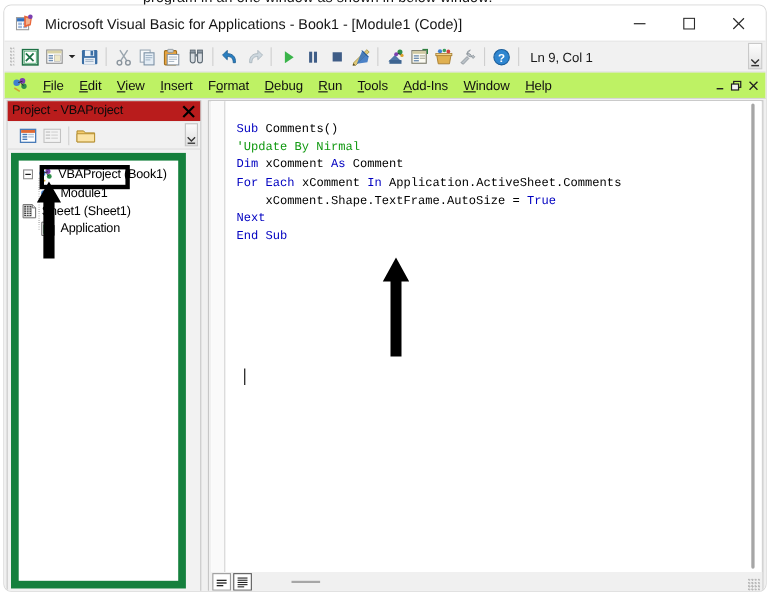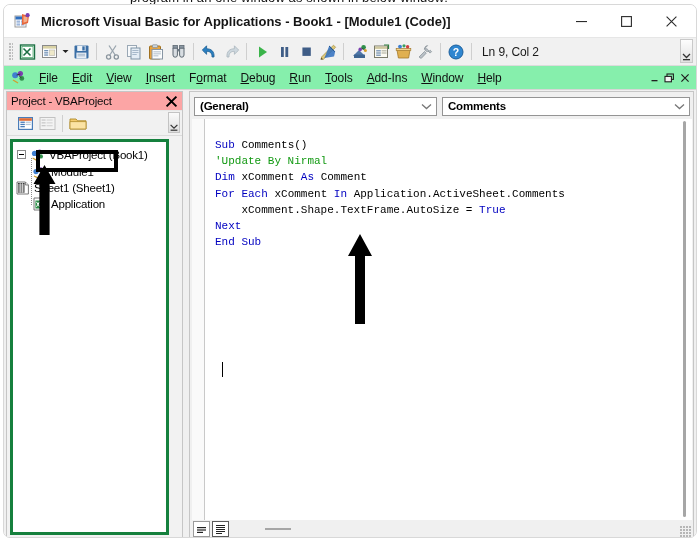--- a/index.html
+++ b/index.html
@@ -61,21 +61,20 @@
     margin-left: 10px;
     margin-right: 9px;
     position: relative;
     flex: none;
   }
   #title-text {
     font-size: 13px;
     color: #151515;
     white-space: nowrap;
     letter-spacing: 0px;
-    font-weight: bold;
   }
   .winbtn {
     width: 45px;
     height: 32px;
     display: flex;
     align-items: center;
     justify-content: center;
     flex: none;
   }
   #winbtn-group { position: absolute; right: 2px; top: 0; display: flex; }
@@ -135,21 +134,21 @@
     border: 1px solid #c9c9c9;
     display: flex;
     align-items: flex-end;
     justify-content: center;
     box-sizing: border-box;
   }
 
   
   #menu-bar {
     height: 23px;
-    background: #86efac;
+    background: #bef264;
     border-bottom: 1px solid #d6d6d6;
     display: flex;
     align-items: center;
     padding-left: 4px;
     position: relative;
   }
   #menu-icon { width: 17px; height: 17px; margin: 0 5px 0 2px; flex:none; position: relative;}
   .menu-item {
     font-size: 12px;
     color: #111;
@@ -187,21 +186,21 @@
     background: #f2f2f2;
     border: 1px solid #c6c6c6;
     box-sizing: border-box;
     display: flex;
     flex-direction: column;
   }
   #pe-titlebar {
     height: 18px;
     display: flex;
     align-items: center;
-    background: #fca5a5;
+    background: #b91c1c;
     position: relative;
     padding-left: 4px;
     flex: none;
   }
   #pe-title {
     font-size: 11.5px;
     color: #0b0b0b;
     white-space: nowrap;
     letter-spacing: -.2px;
   }
@@ -232,21 +231,21 @@
     right: 2px; top: 1px;
     width: 12px; height: 21px;
     background: linear-gradient(to bottom,#fbfbfb,#dedede);
     border: 1px solid #c3c3c3;
     box-sizing: border-box;
     display: flex; align-items: flex-end; justify-content: center;
   }
   #pe-tree {
     flex: 1;
     background: #ffffff;
-    border: 3px solid #15803d;
+    border: 7px solid #15803d;
     margin: 3px 13px 3px 3px;
     position: relative;
     overflow: hidden;
   }
   .tree-row {
     position: absolute;
     display: flex;
     align-items: center;
     height: 15px;
     white-space: nowrap;
@@ -640,21 +639,21 @@
 
     <div class="tb-item">
       <svg width="16" height="16" viewBox="0 0 16 16">
         <circle cx="8" cy="8" r="7" fill="#2f86d0" stroke="#1d5f9b" stroke-width="1"></circle>
         <text x="8" y="12" font-size="10.5" font-family="Liberation Sans, sans-serif" font-weight="bold" fill="#ffffff" text-anchor="middle">?</text>
       </svg>
     </div>
 
     <div class="tb-sep"></div>
 
-    <div id="lncol">Ln 9, Col 2</div>
+    <div id="lncol">Ln 9, Col 1</div>
 
     <div id="toolbar-overflow">
       <svg width="9" height="9" viewBox="0 0 9 9">
         <path d="M1 1 L4.5 4.5 L8 1" stroke="#333" stroke-width="1.3" fill="none"></path>
         <rect x="1" y="6" width="7" height="1.3" fill="#333"></rect>
       </svg>
     </div>
   </div>
 
   <div id="menu-bar">
@@ -804,38 +803,20 @@
               <path d="M3.4 3.4 L8.6 3.4 L8.6 11.4 L3.4 11.4 z" fill="#2f8f4a"></path>
               <path d="M4.4 4.8 L7.6 9.8 M7.6 4.8 L4.4 9.8" stroke="#ffffff" stroke-width="1"></path>
             </svg>
           </span>
           <span>Application</span>
         </div>
       </div>
     </div>
 
     <div id="code-window">
-      <div id="cw-combos">
-        <div class="combo" id="combo-general">
-          <span>(General)</span>
-          <span class="combo-arrow">
-            <svg width="11" height="7" viewBox="0 0 11 7">
-              <path d="M1 1.6 L5.5 5.6 L10 1.6" stroke="#777" stroke-width="1.3" fill="none"></path>
-            </svg>
-          </span>
-        </div>
-        <div class="combo" id="combo-proc">
-          <span>Comments</span>
-          <span class="combo-arrow">
-            <svg width="11" height="7" viewBox="0 0 11 7">
-              <path d="M1 1.6 L5.5 5.6 L10 1.6" stroke="#777" stroke-width="1.3" fill="none"></path>
-            </svg>
-          </span>
-        </div>
-      </div>
 
       <div id="cw-body">
         <div id="cw-margin"></div>
         <div id="cw-code">
           <pre id="code-text"><span class="kw">Sub</span><span> </span><span>Comments()</span>
 <span class="cmt">'Update By Nirmal</span>
 <span class="kw">Dim</span><span> </span><span>xComment</span><span> </span><span class="kw">As</span><span> </span><span>Comment</span>
 <span class="kw">For</span><span> </span><span class="kw">Each</span><span> </span><span>xComment</span><span> </span><span class="kw">In</span><span> </span><span>Application.ActiveSheet.Comments</span>
 <span></span><span>    </span><span>xComment.Shape.TextFrame.AutoSize</span><span> </span><span>=</span><span> </span><span class="kw">True</span>
 <span class="kw">Next</span>

